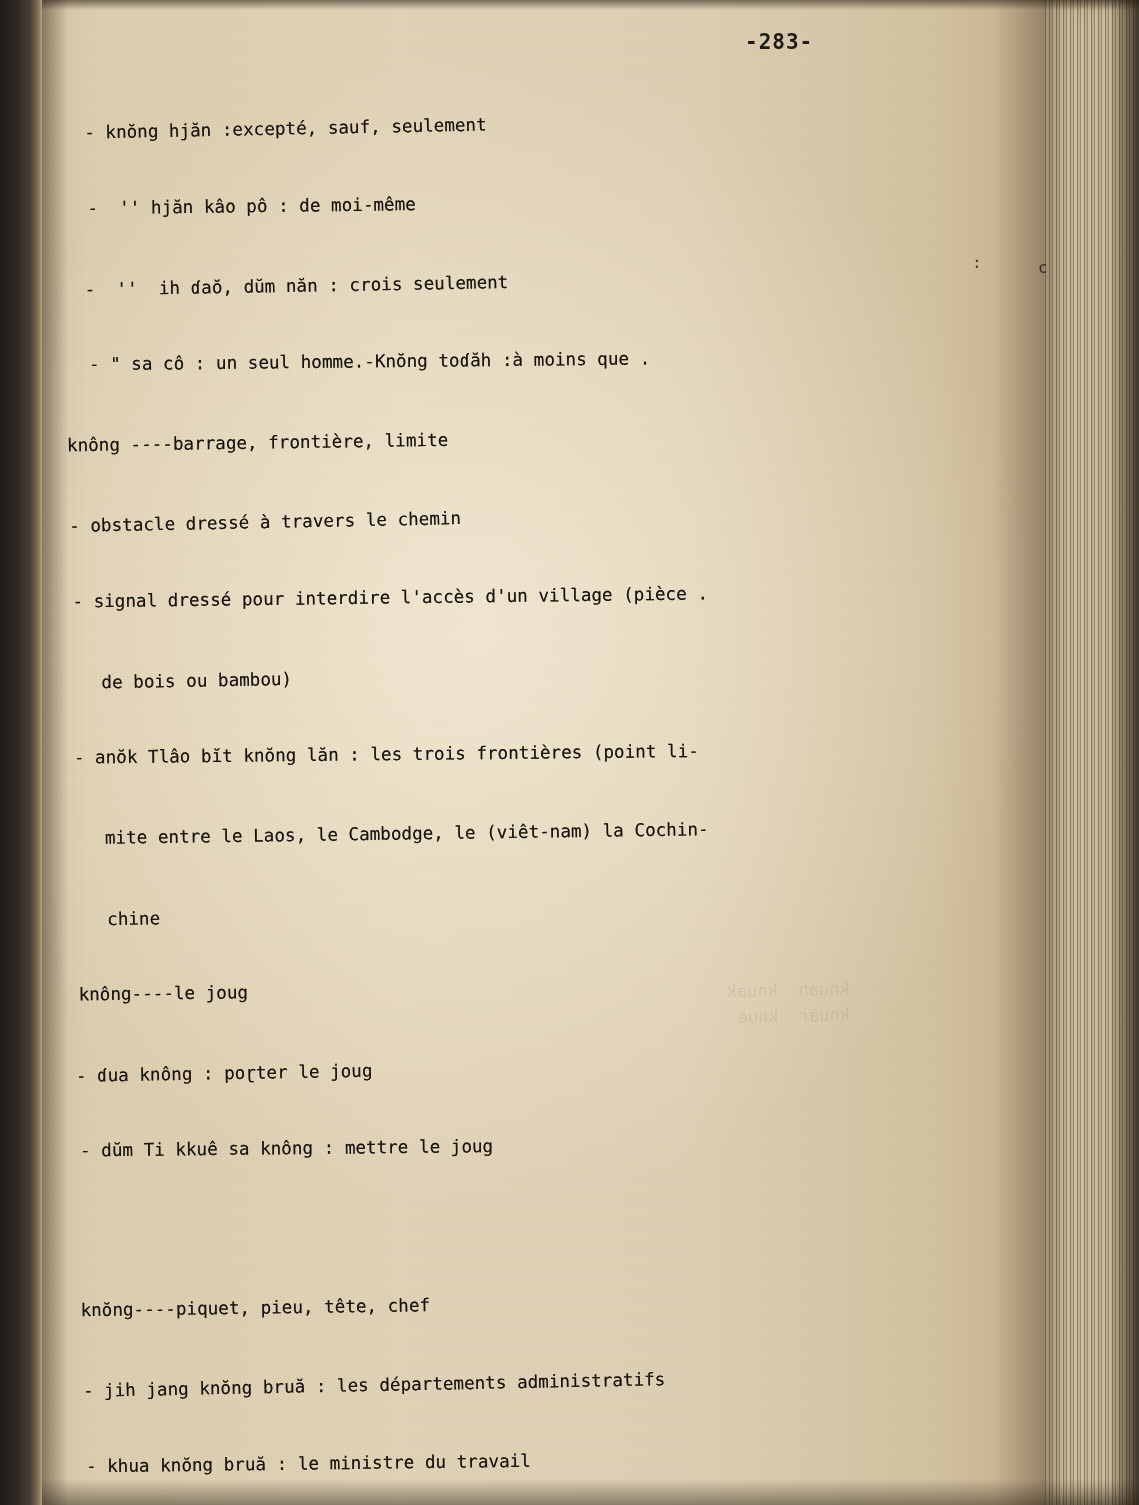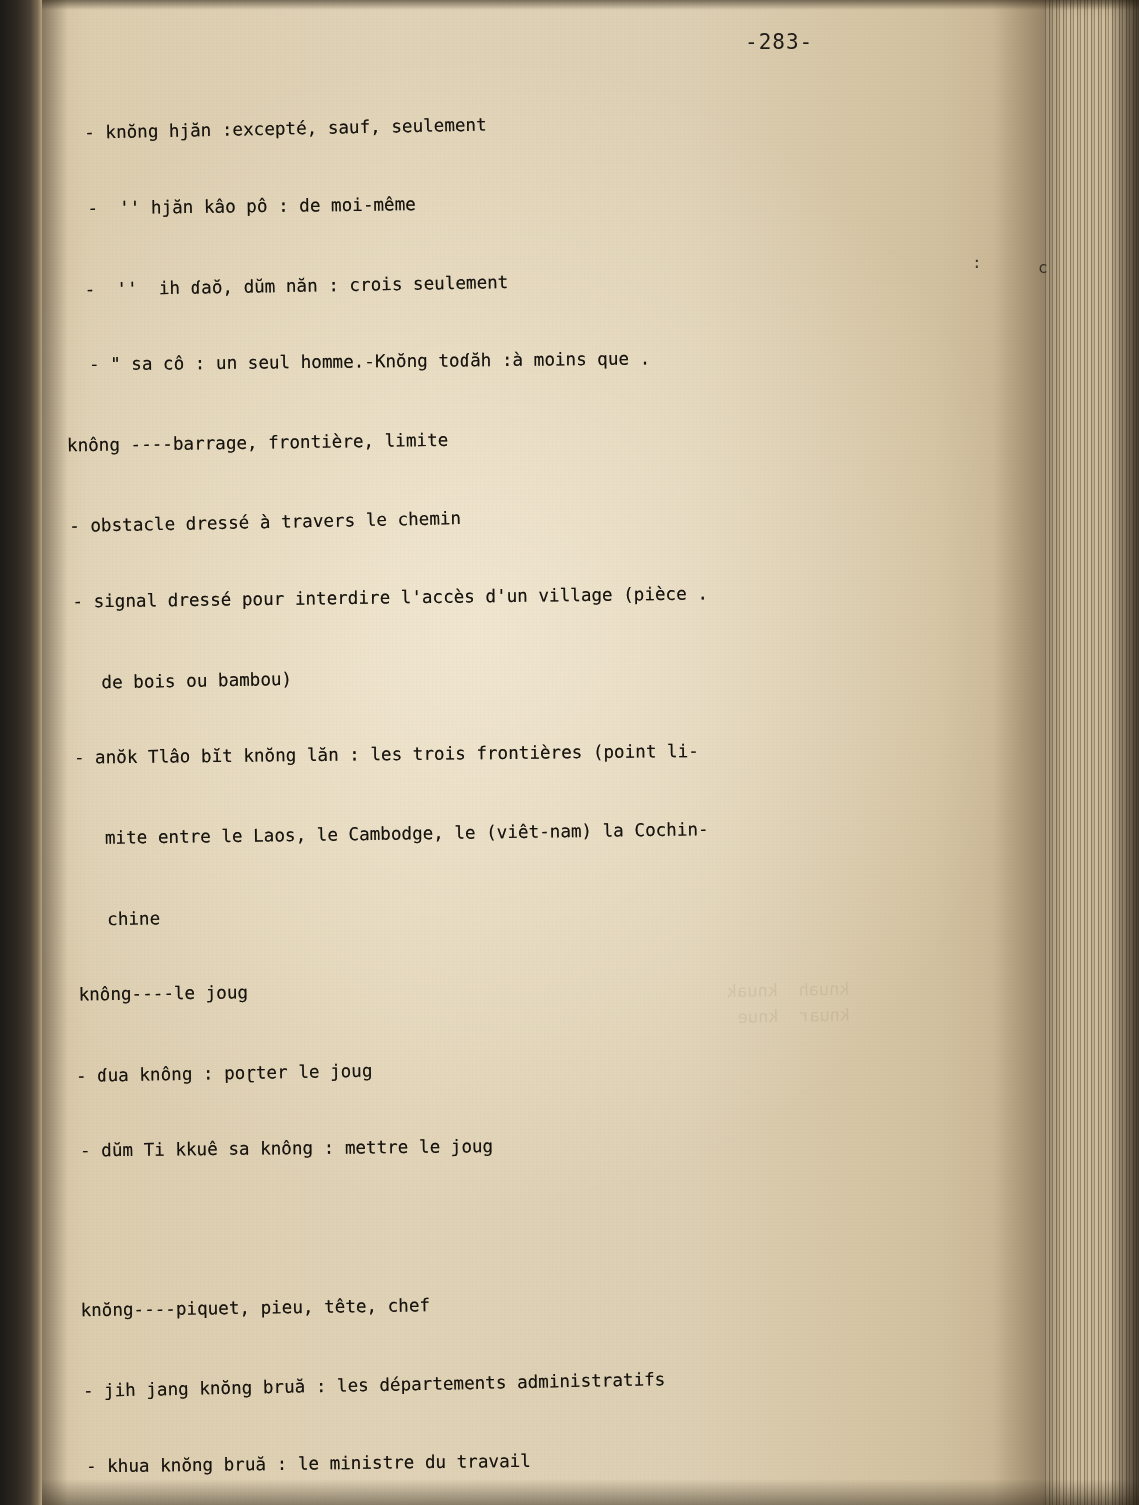--- a/index.html
+++ b/index.html
@@ -98,21 +98,21 @@
     width: 1139px; height: 1505px;
   }
 
   #page-number {
     position: absolute;
     top: 30px;
     left: 745px;
     font-size: 21px;
     letter-spacing: 1px;
     color: #1e1a16;
-    font-weight: 400;
+    font-weight: 700;
   }
 
   
   #typed {
     position: absolute;
     top: 66px;
     left: 62px;
     width: 930px;
     transform: rotate(-0.9deg);
     transform-origin: 0 0;

